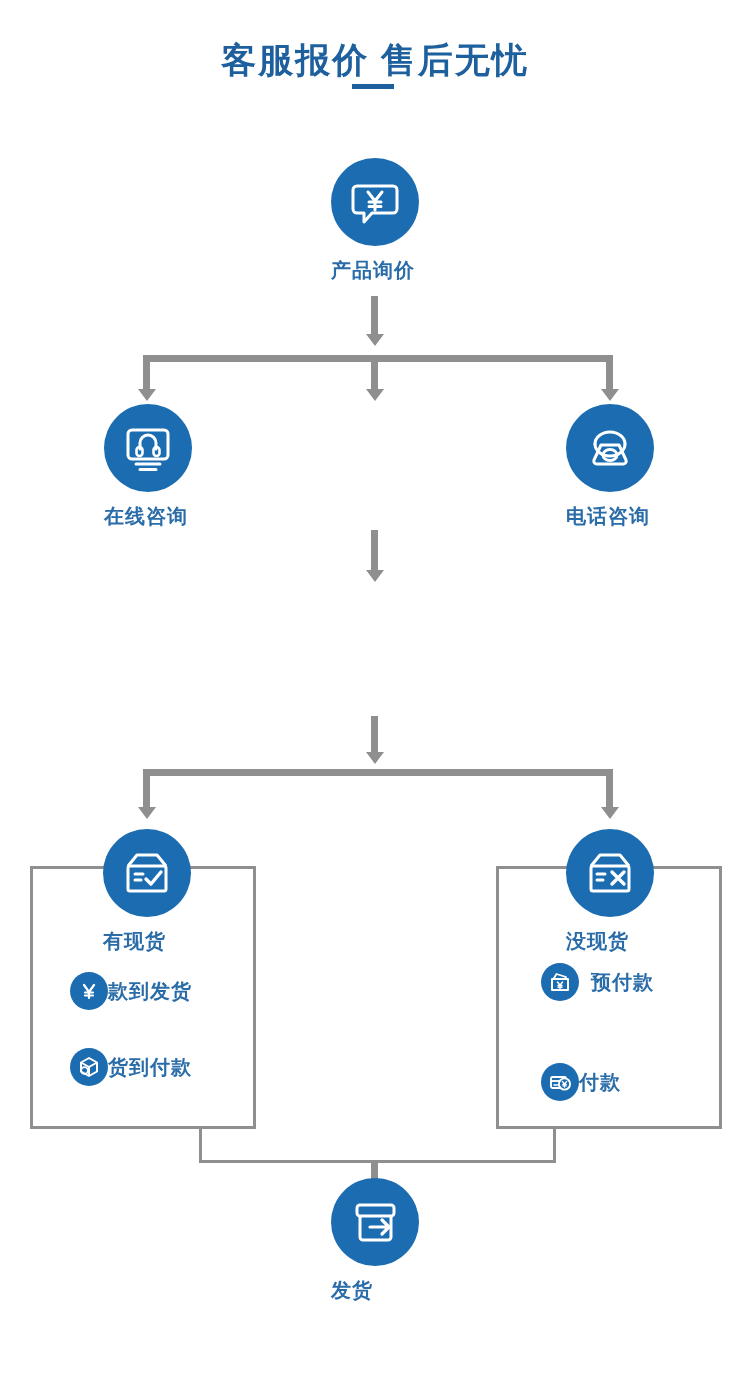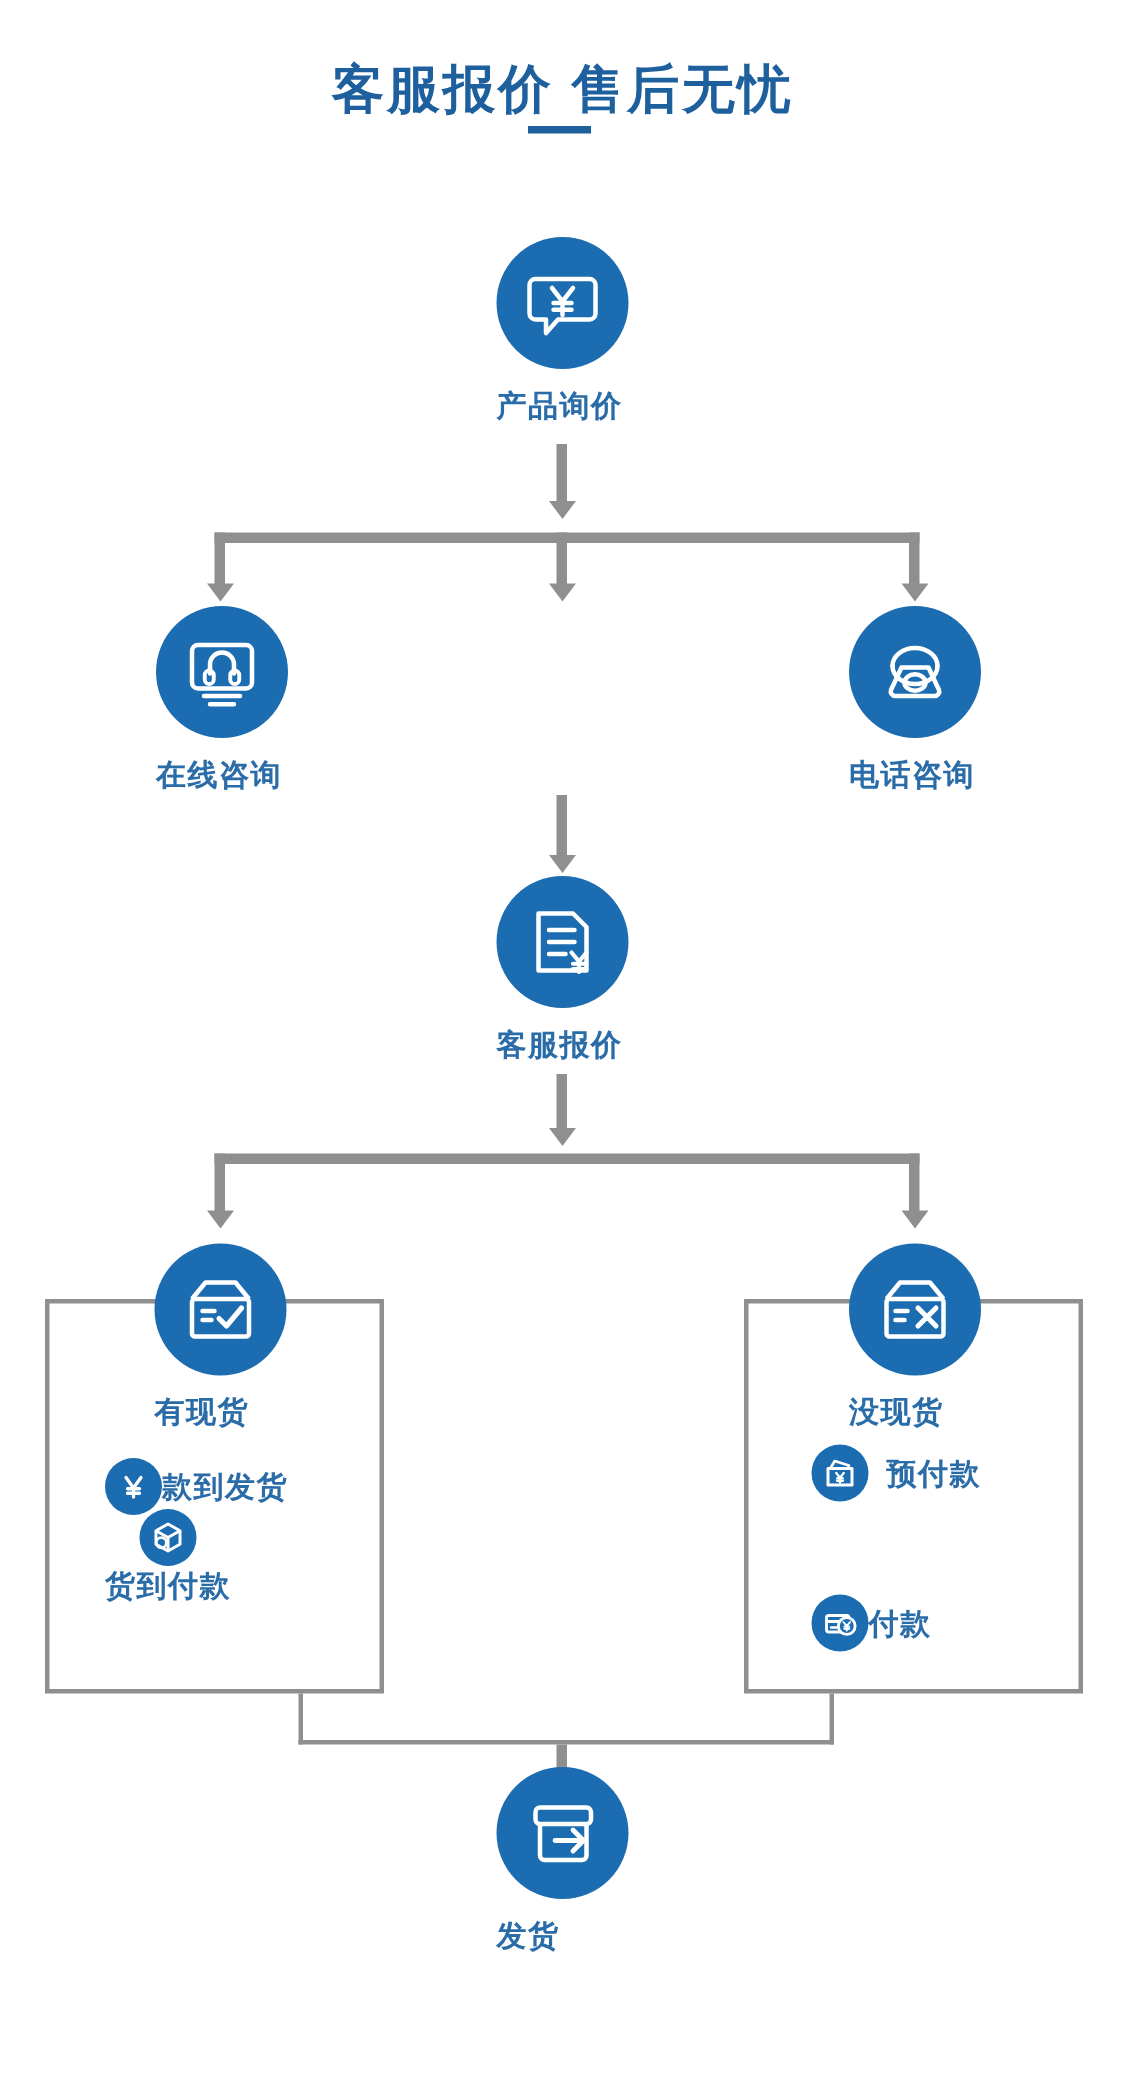--- a/index.html
+++ b/index.html
@@ -144,30 +144,20 @@
         <path d="M18 24 L11 39 A3 3 0 0 0 14 43 H40 A3 3 0 0 0 43 39 L36 24 Z" fill="none" stroke="#ffffff" stroke-width="3" stroke-linejoin="round"></path>
         <ellipse cx="27" cy="34" rx="7" ry="5.5" fill="none" stroke="#ffffff" stroke-width="3"></ellipse>
       </svg>
     </div>
     <div class="node-label">电话咨询</div>
   </div>
 
   <div class="conn v-line" style="top:530px; left:371px; height:42px;"></div>
   <div class="arrow-head" style="top:570px; left:365.5px;"></div>
 
-  <div class="node" style="top:584px; left:331px; width:88px;">
-    <div class="circle">
-      <svg width="54" height="54" viewBox="0 0 54 54">
-        <path d="M11 8 H34 L43 17 V46 H11 Z" fill="none" stroke="#ffffff" stroke-width="3" stroke-linejoin="round"></path>
-        <path d="M18 19 H35 M18 27 H35 M18 35 H29" stroke="#ffffff" stroke-width="3" stroke-linecap="round"></path>
-        <path d="M33 34 L38 40 L43 34 M38 40 V47 M34 41.5 H42 M34 45 H42" fill="none" stroke="#ffffff" stroke-width="2.8" stroke-linecap="round" stroke-linejoin="round"></path>
-      </svg>
-    </div>
-    <div class="node-label">客服报价</div>
-  </div>
 
   <div class="conn v-line" style="top:716px; left:371px; height:38px;"></div>
   <div class="arrow-head" style="top:752px; left:365.5px;"></div>
 
   <div class="conn h-line" style="top:769px; left:143px; width:470px;"></div>
   <div class="conn v-line" style="top:769px; left:143px; height:40px;"></div>
   <div class="arrow-head" style="top:807px; left:137.5px;"></div>
   <div class="conn v-line" style="top:769px; left:606px; height:40px;"></div>
   <div class="arrow-head" style="top:807px; left:600.5px;"></div>
 
@@ -187,21 +177,21 @@
 
   <div class="opt-item" style="top:972px; left:70px;">
     <div class="mini-circle">
       <svg width="24" height="24" viewBox="0 0 24 24">
         <path d="M7 6 L12 13 L17 6 M12 13 V19 M8 13.5 H16 M8 16.5 H16" fill="none" stroke="#ffffff" stroke-width="2.2" stroke-linecap="round" stroke-linejoin="round"></path>
       </svg>
     </div>
     <div class="opt-label">款到发货</div>
   </div>
 
-  <div class="opt-item" style="top:1006px; left:70px;flex-direction:column;">
+  <div class="opt-item" style="top:1048px; left:70px;">
     <div class="mini-circle">
       <svg width="26" height="26" viewBox="0 0 26 26">
         <path d="M13 4 L21 8.5 V17.5 L13 22 L5 17.5 V8.5 Z" fill="none" stroke="#ffffff" stroke-width="2" stroke-linejoin="round"></path>
         <path d="M5 8.5 L13 13 L21 8.5 M13 13 V22" fill="none" stroke="#ffffff" stroke-width="2" stroke-linejoin="round"></path>
         <circle cx="8.5" cy="16.5" r="3.4" fill="none" stroke="#ffffff" stroke-width="1.8"></circle>
       </svg>
     </div>
     <div class="opt-label">货到付款</div>
   </div>
 

